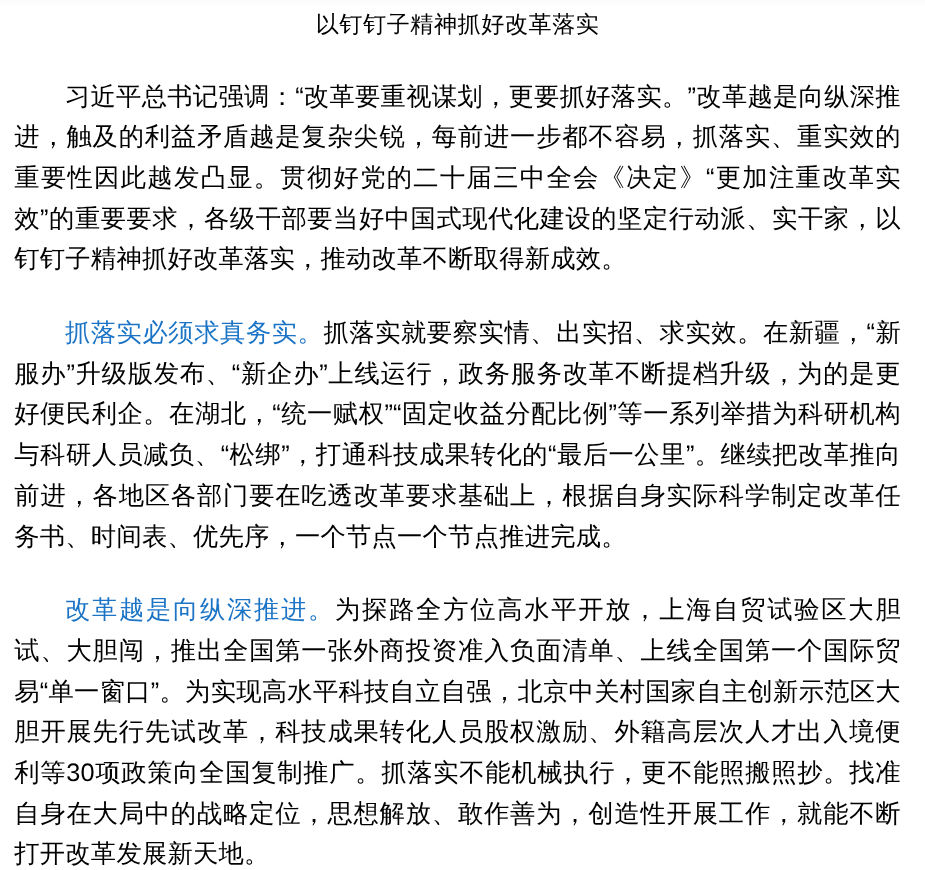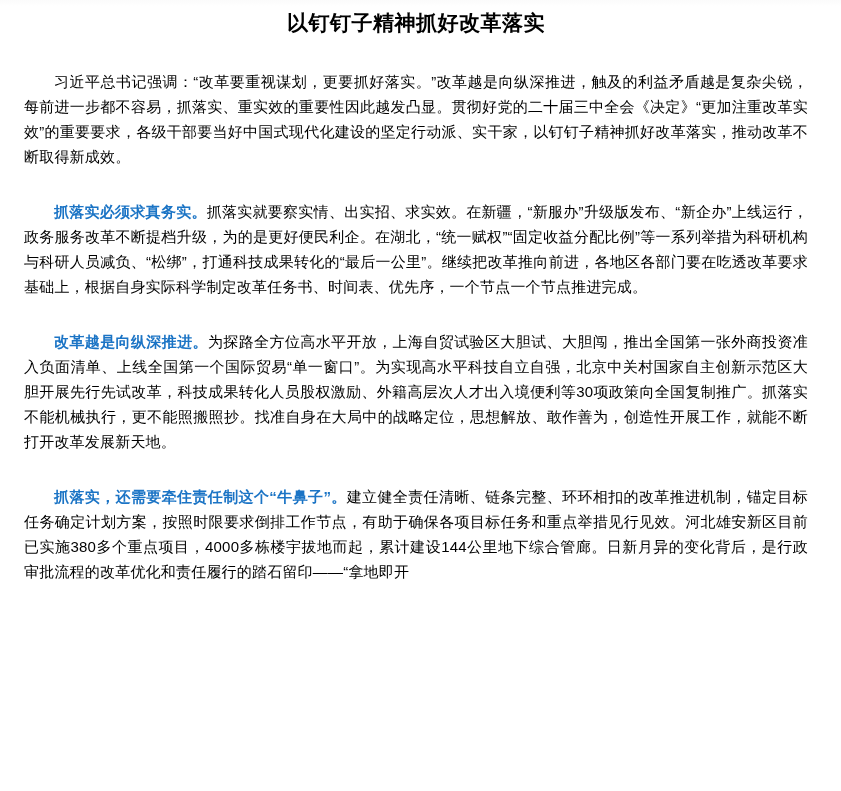--- a/index.html
+++ b/index.html
@@ -16,42 +16,42 @@
   .top-edge {
     height: 6px;
     background: linear-gradient(#fbfbfb, #ffffff);
   }
   .doc {
     padding: 2px 21px 0 12px;
   }
   .title {
     margin: 0;
     font-size: 21px;
-    font-weight: 700;
+    font-weight: 400;
     line-height: 30px;
     text-align: center;
     letter-spacing: 0.5px;
     color: var(--ink);
   }
   .paragraphs { display: block; }
   .para {
-    margin: 12px;
-    font-size: 15px;
-    line-height: 25px;
+    margin: 1px;
+    font-size: 23px;
+    line-height: 37px;
     text-align: justify;
     text-justify: inter-ideograph;
     text-indent: 2em;
     letter-spacing: 0.2px;
     word-break: break-all;
   }
   .paragraphs .para:first-child { margin-top: 31px; }
   .para + .para { margin-top: 30px; }
   .lead {
     color: var(--accent);
-    font-weight: 700;
+    font-weight: 400;
   }
 </style>
 </head>
 <body>
 
 <div class="top-edge"></div>
 
 <div class="doc">
   <h1 class="title">以钉钉子精神抓好改革落实</h1>
 

